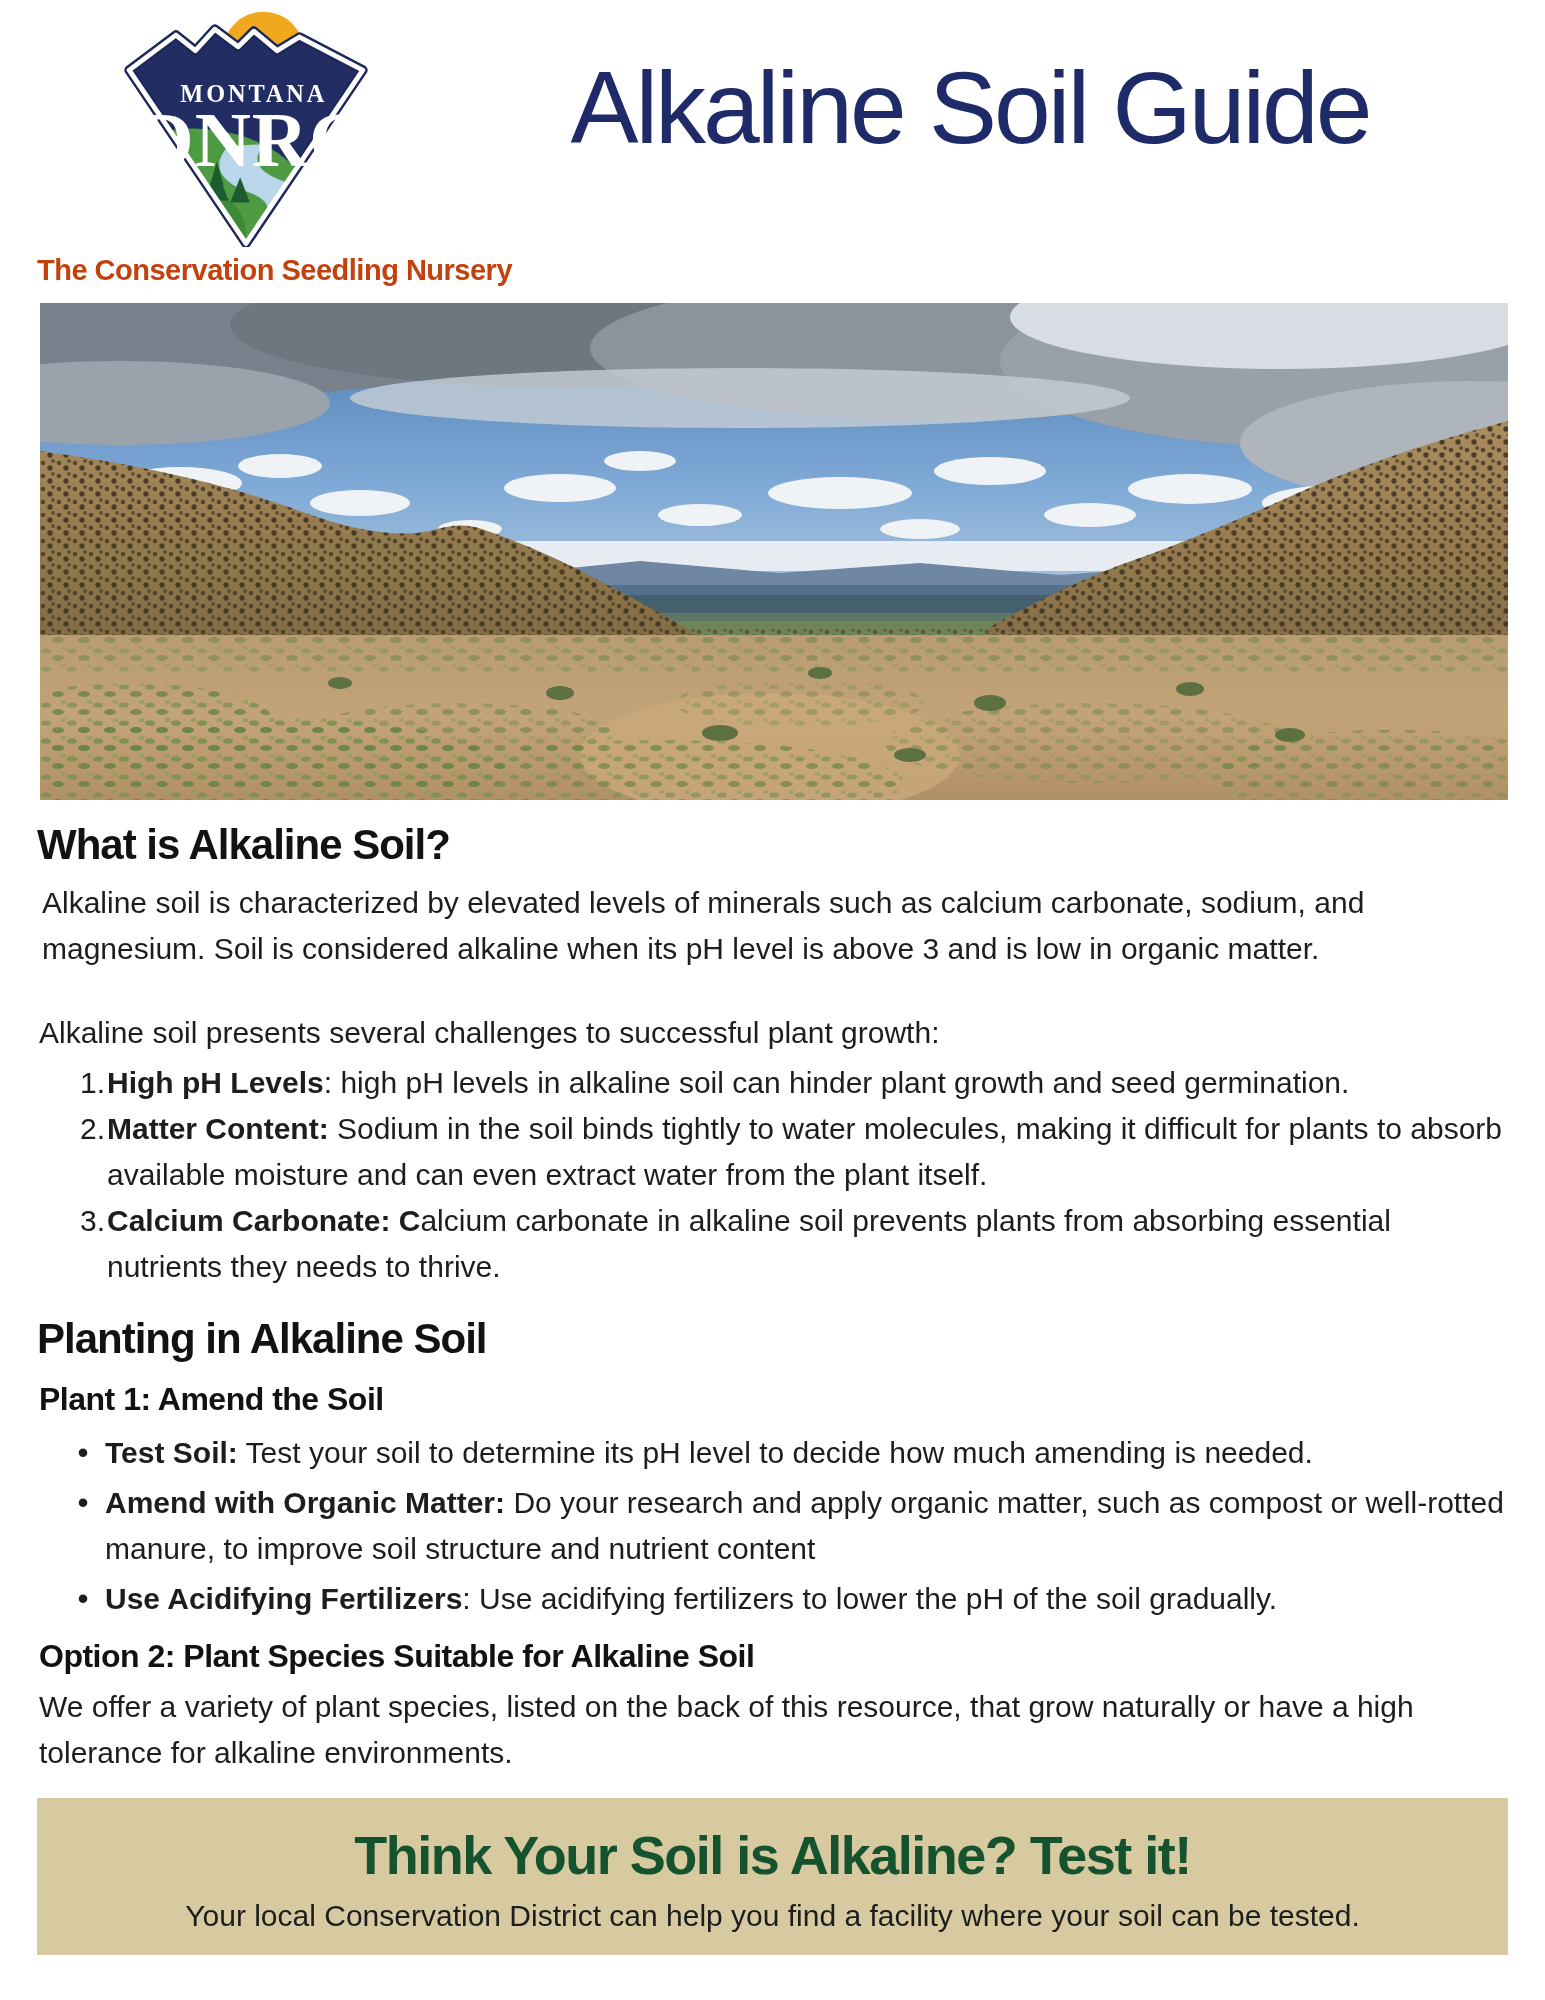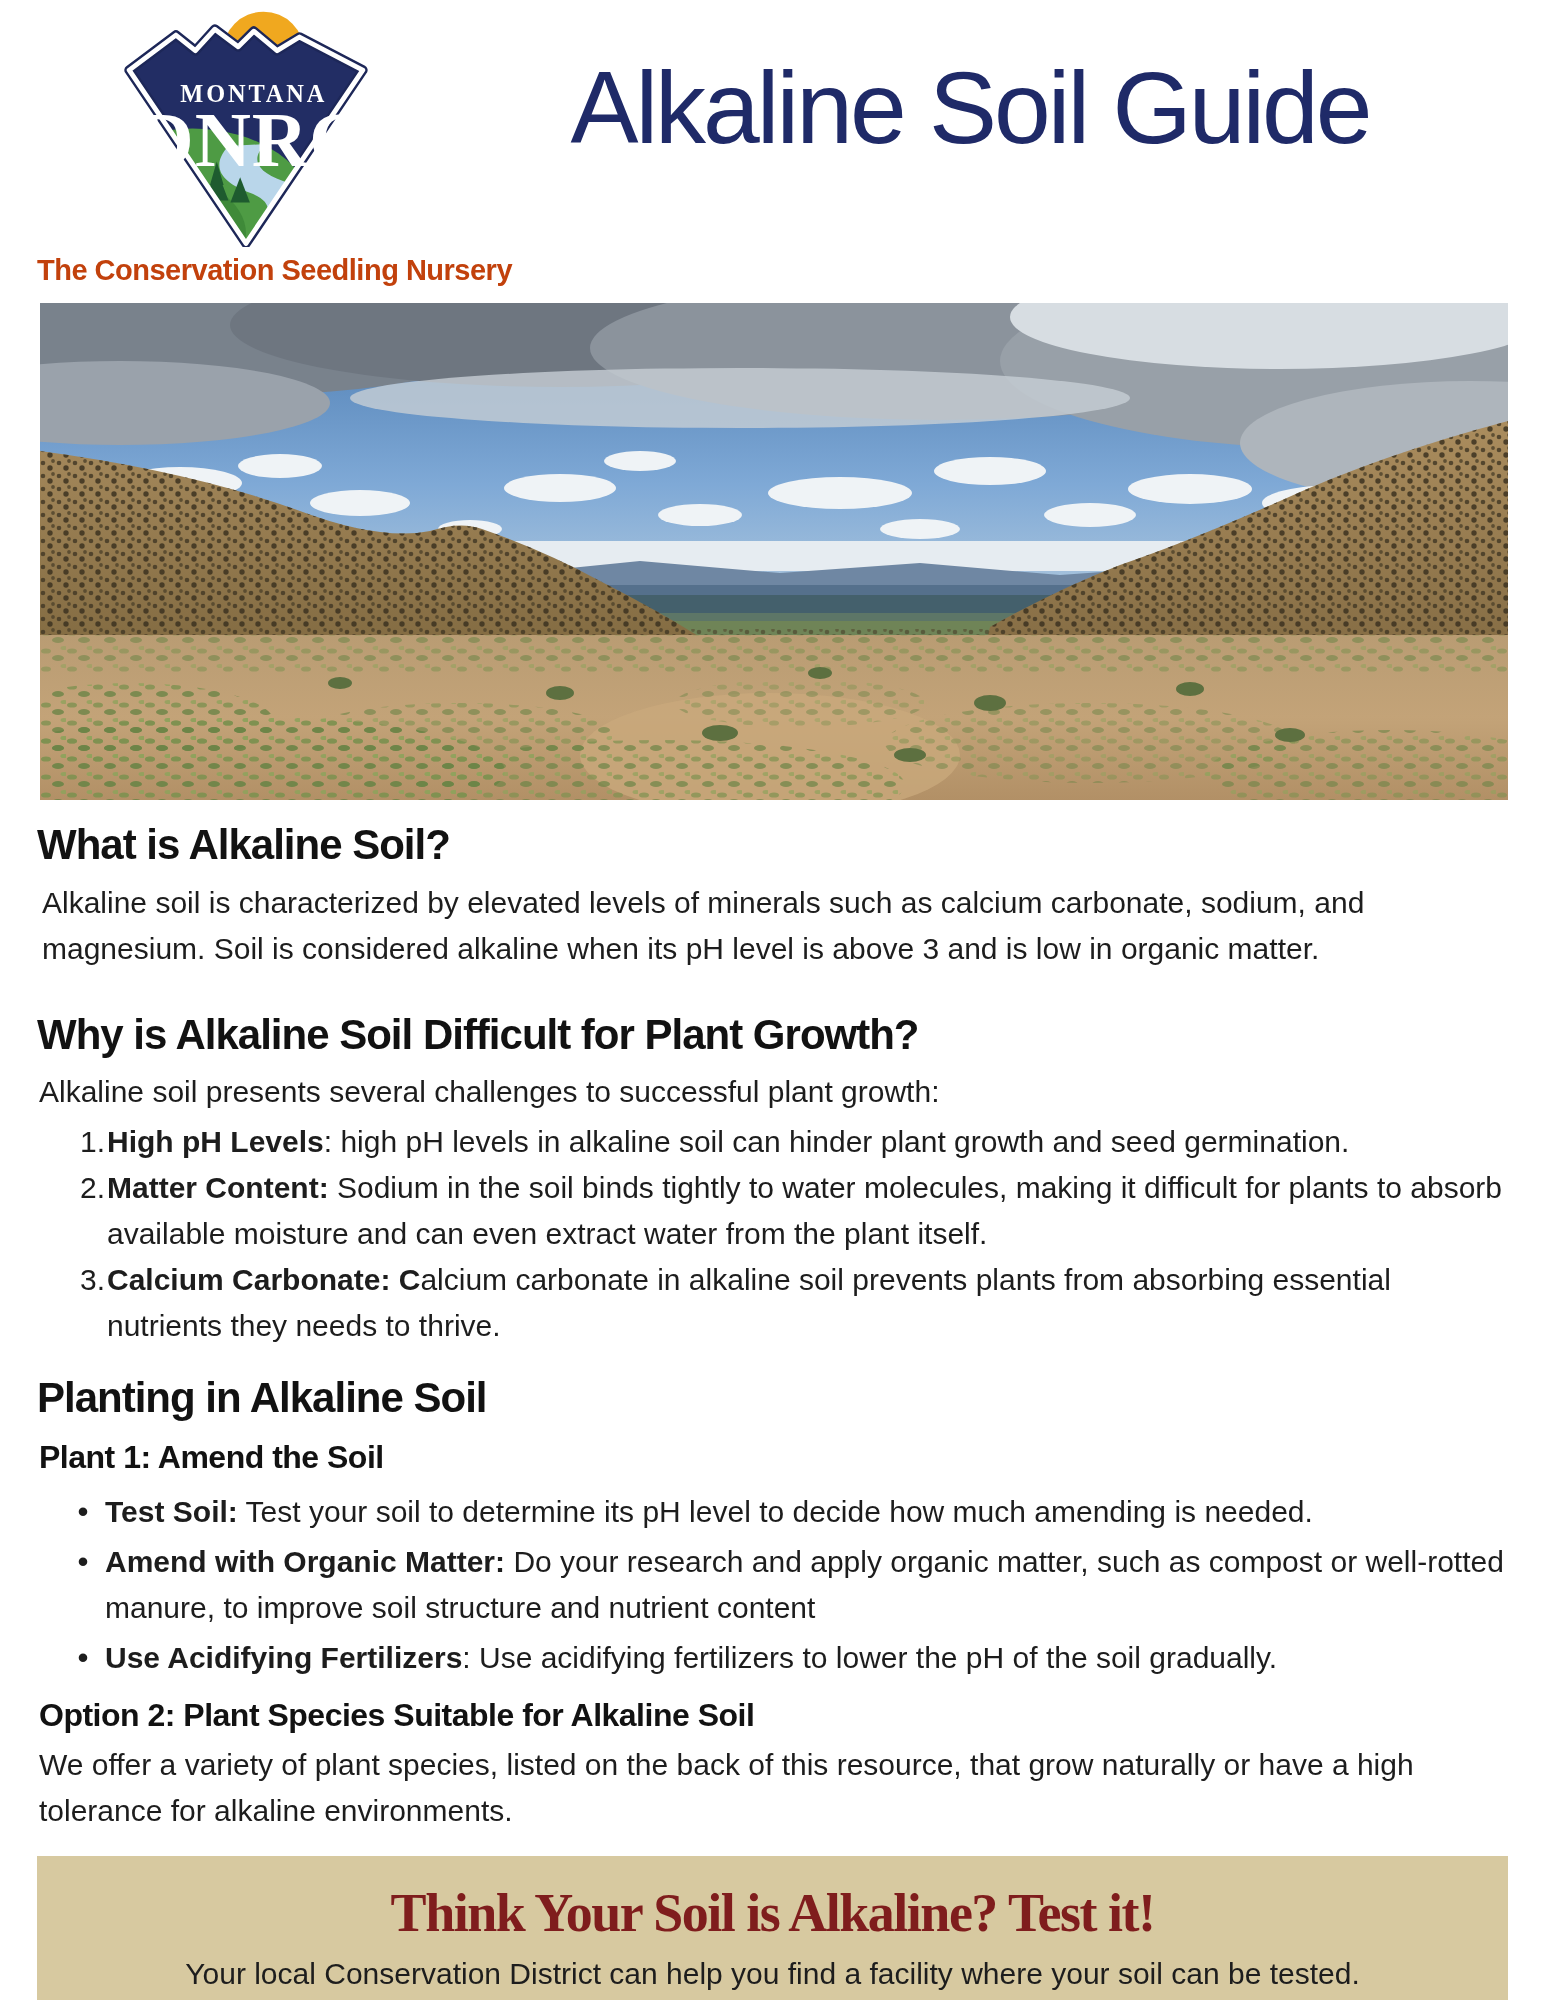--- a/index.html
+++ b/index.html
@@ -40,21 +40,21 @@
   .uitem{display:flex;font-size:30px;line-height:46px;margin-top:4px;}
   .uitem .marker{flex:none;width:28px;text-align:center;margin-left:32px;font-weight:bold;}
   .uitem .itext{padding-left:8px;}
   .sec-planting .opt2-body{margin-top:6px;padding-left:2px;}
   
   .banner{
     margin-top:22px;background:#d7c9a0;text-align:center;
     padding:26px 10px 20px 10px;
   }
   .banner-title{
-    font-size:54px;font-weight:bold;color:#7f1d1d;letter-spacing:-1.5px;line-height:1.15;font-family:Liberation Serif, serif;
+    font-size:54px;font-weight:bold;color:#14532d;letter-spacing:-1.5px;line-height:1.15;
   }
   .banner-sub{font-size:30px;color:#1d1d1d;margin-top:10px;line-height:1.3;}
   b{font-weight:bold;}
 </style>
 </head>
 <body>
 
 <div class="page">
 
   <div class="logo-wrap">
@@ -208,21 +208,20 @@
   </div>
 
   <div class="content">
 
     <div class="sec-what">
       <h2 class="sec">What is Alkaline Soil?</h2>
       <p class="bodytext">Alkaline soil is characterized by elevated levels of minerals such as calcium carbonate, sodium, and magnesium. Soil is considered alkaline when its pH level is above 3 and is low in organic matter.</p>
     </div>
 
     <div class="sec-why">
-      <h2 class="sec">Why is Alkaline Soil Difficult for Plant Growth?</h2>
       <p class="bodytext">Alkaline soil presents several challenges to successful plant growth:</p>
       <div class="olist">
         <div class="oitem">
           <span class="num">1.</span>
           <span class="itext"><b>High pH Levels</b><span>: high pH levels in alkaline soil can hinder plant growth and seed germination.</span></span>
         </div>
         <div class="oitem">
           <span class="num">2.</span>
           <span class="itext"><b>Matter Content:</b><span> Sodium in the soil binds tightly to water molecules, making it difficult for plants to absorb available moisture and can even extract water from the plant itself.</span></span>
         </div>

